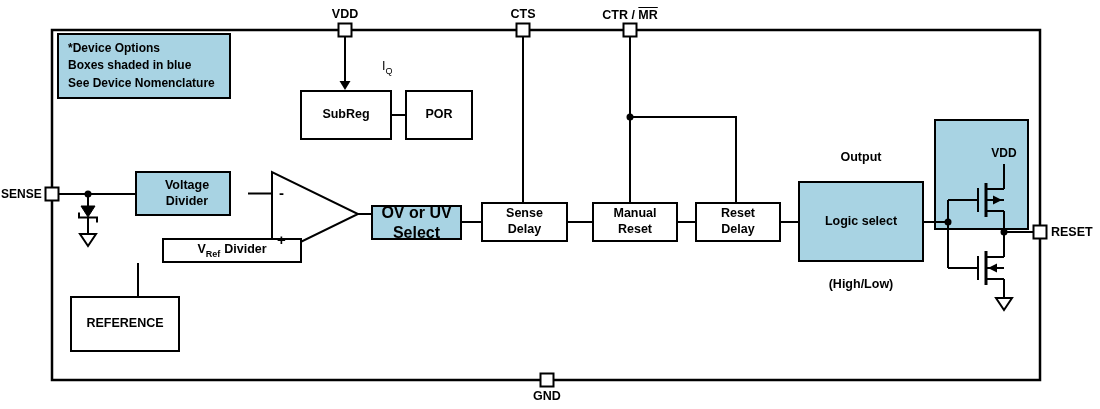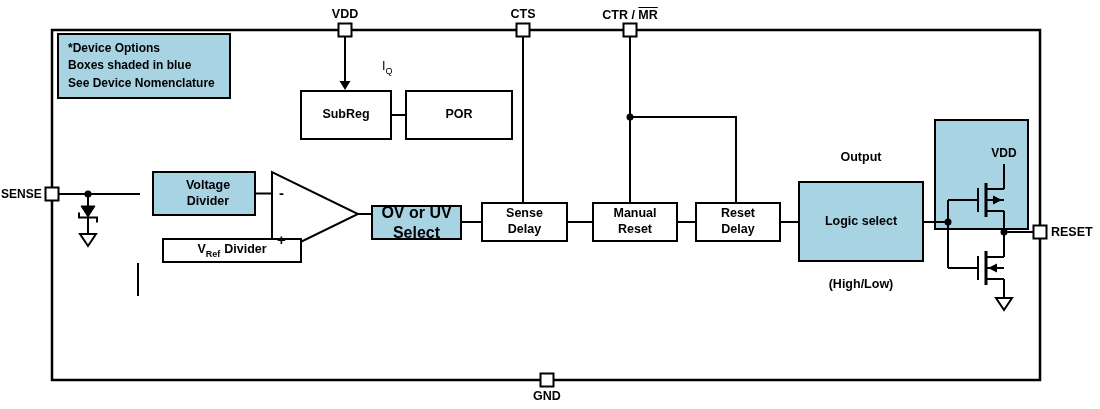--- a/index.html
+++ b/index.html
@@ -111,33 +111,36 @@
   <div class="note" style="left:57px;top:33px;width:174px;height:66px;">
     <div>*Device Options</div>
     <div>Boxes shaded in blue</div>
     <div>See Device Nomenclature</div>
   </div>
 
   <div class="block" style="left:300px;top:90px;width:92px;height:50px;">
     <span>SubReg</span>
   </div>
 
-  <div class="block" style="left:405px;top:90px;width:108px;height:50px;">
+  <div class="block" style="left:405px;top:90px;width:68px;height:50px;">
     <span>POR</span>
   </div>
 
-  <div class="block shaded" style="left:152px;top:171px;width:104px;height:45px;padding-left:8px;">
+  <div class="block shaded" style="left:135px;top:171px;width:96px;height:45px;padding-left:8px;">
     <span>Voltage</span>
     <span>Divider</span>
   </div>
 
   <div class="block" style="left:130px;top:238px;width:140px;height:25px;margin-left:32px;">
     <span><span>V</span><sub>Ref</sub><span style="margin-left:4px">Divider</span></span>
   </div>
 
+  <div class="block" style="left:70px;top:296px;width:110px;height:56px;">
+    <span>REFERENCE</span>
+  </div>
 
   <div class="block shaded" style="left:371px;top:205px;width:91px;height:35px;font-size:16px;">
     <span>OV or UV</span>
     <span>Select</span>
   </div>
 
   <div class="block" style="left:481px;top:202px;width:87px;height:40px;">
     <span>Sense</span>
     <span>Delay</span>
   </div>

